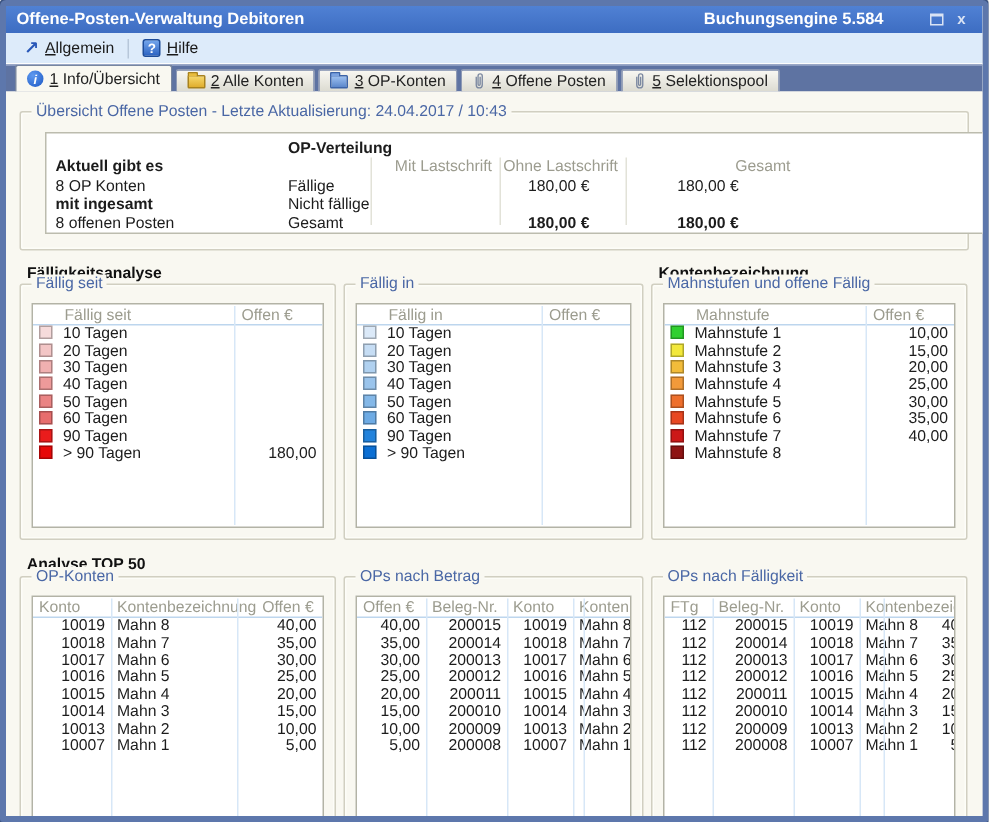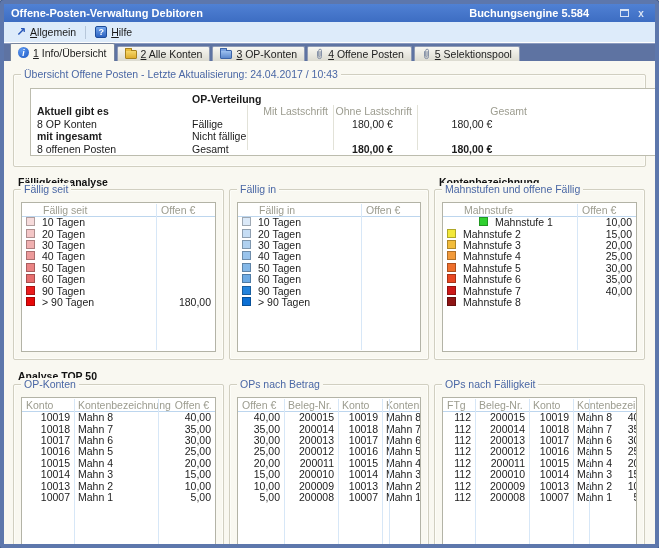--- a/index.html
+++ b/index.html
@@ -306,21 +306,21 @@
             <i class="vsep" style="right: 58px;"></i>
           </div>
       </div>
       <div class="gbox abox">
         <span class="glabel">Mahnstufen und offene Fällig</span>
         <div class="tpanel" id="tbl-ms">
             <div class="thead" style="grid-template-columns: 1fr 58px;">
               <span class="hc al pad">Mahnstufe</span>
               <span class="hc al">Offen €</span>
             </div>
-            <div class="trow" style="grid-template-columns: 1fr 58px; margin-left: 32px;">
+            <div class="trow" style="grid-template-columns: 1fr 58px;">
               <span class="asw">
                 <i class="swatch" style="background: rgb(47, 208, 47);"></i>
                 <span class="lbl">Mahnstufe 1</span>
               </span>
               <span class="ar">10,00</span>
             </div>
             <div class="trow" style="grid-template-columns: 1fr 58px;">
               <span class="asw">
                 <i class="swatch" style="background: rgb(242, 232, 58);"></i>
                 <span class="lbl">Mahnstufe 2</span>

